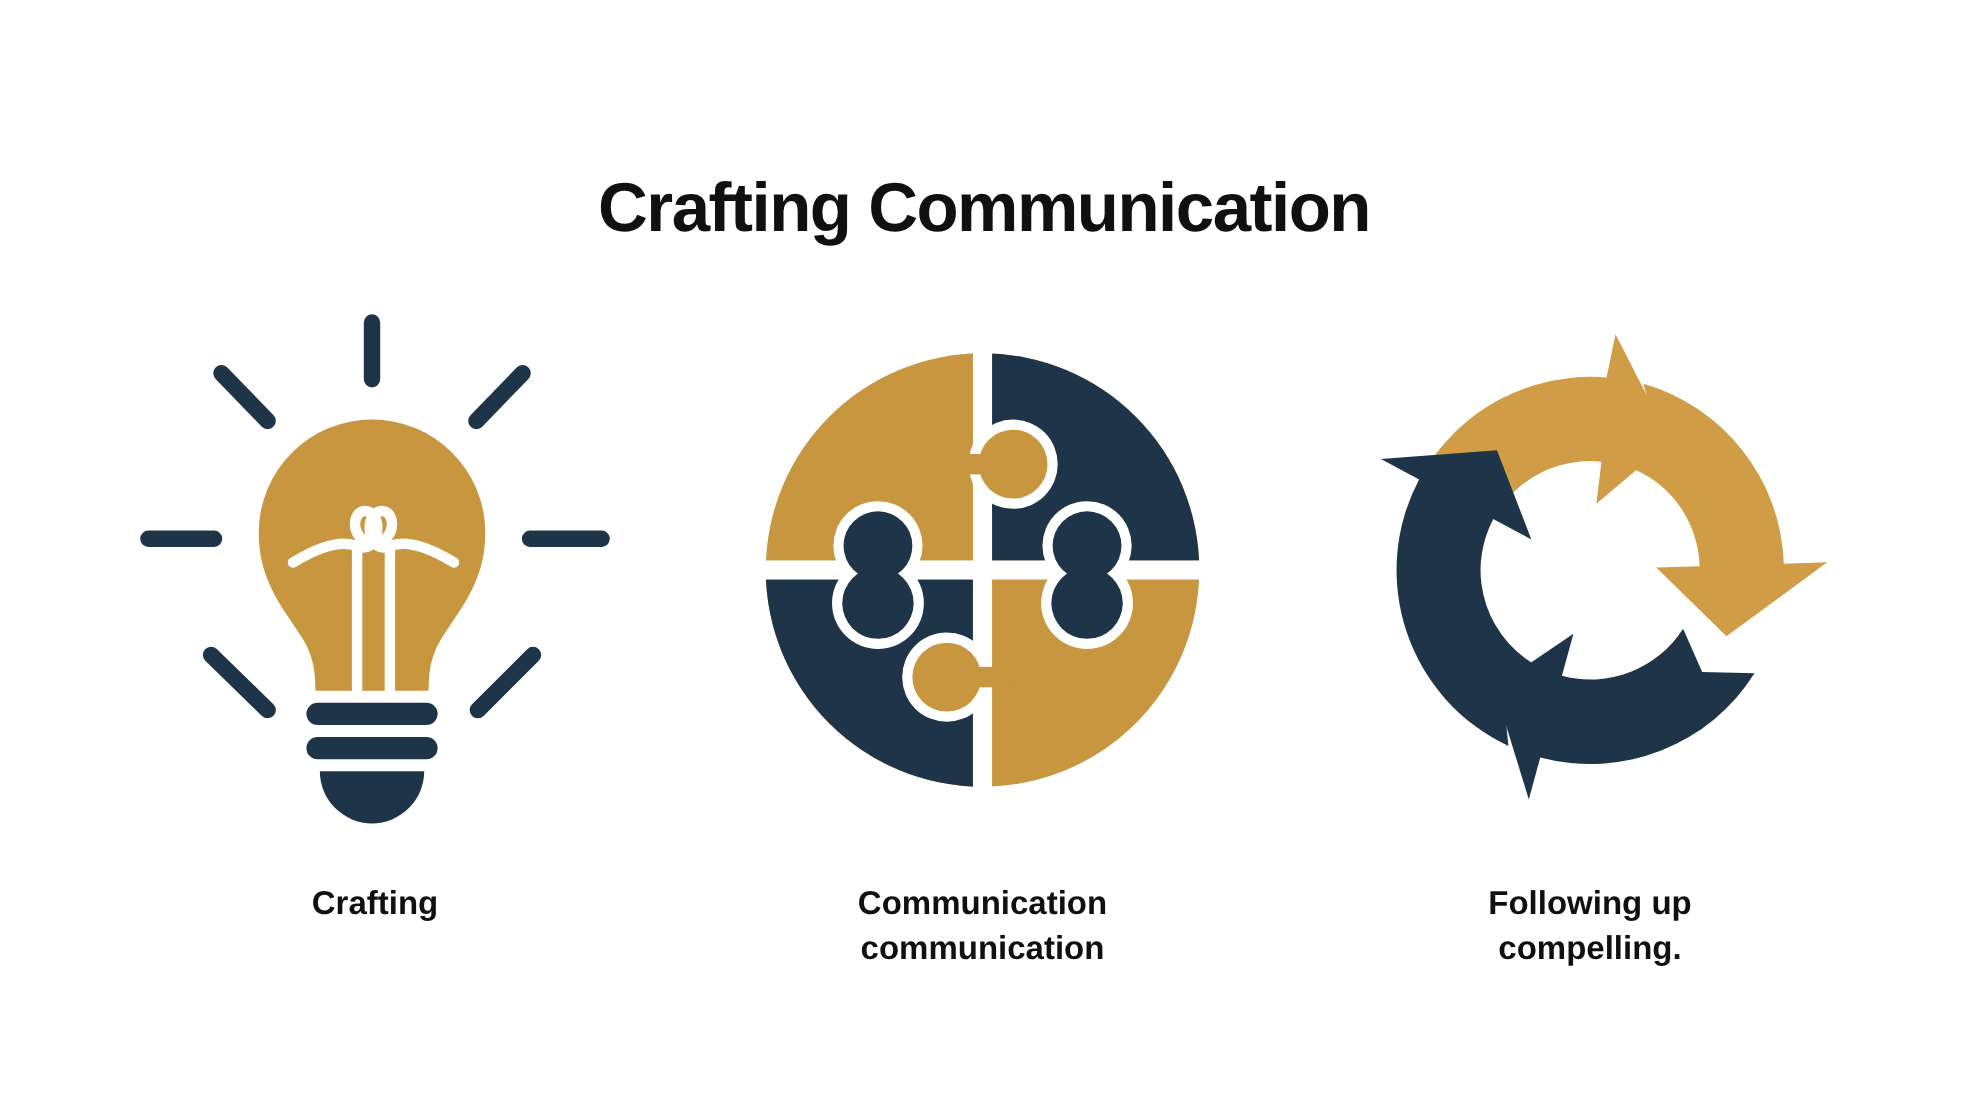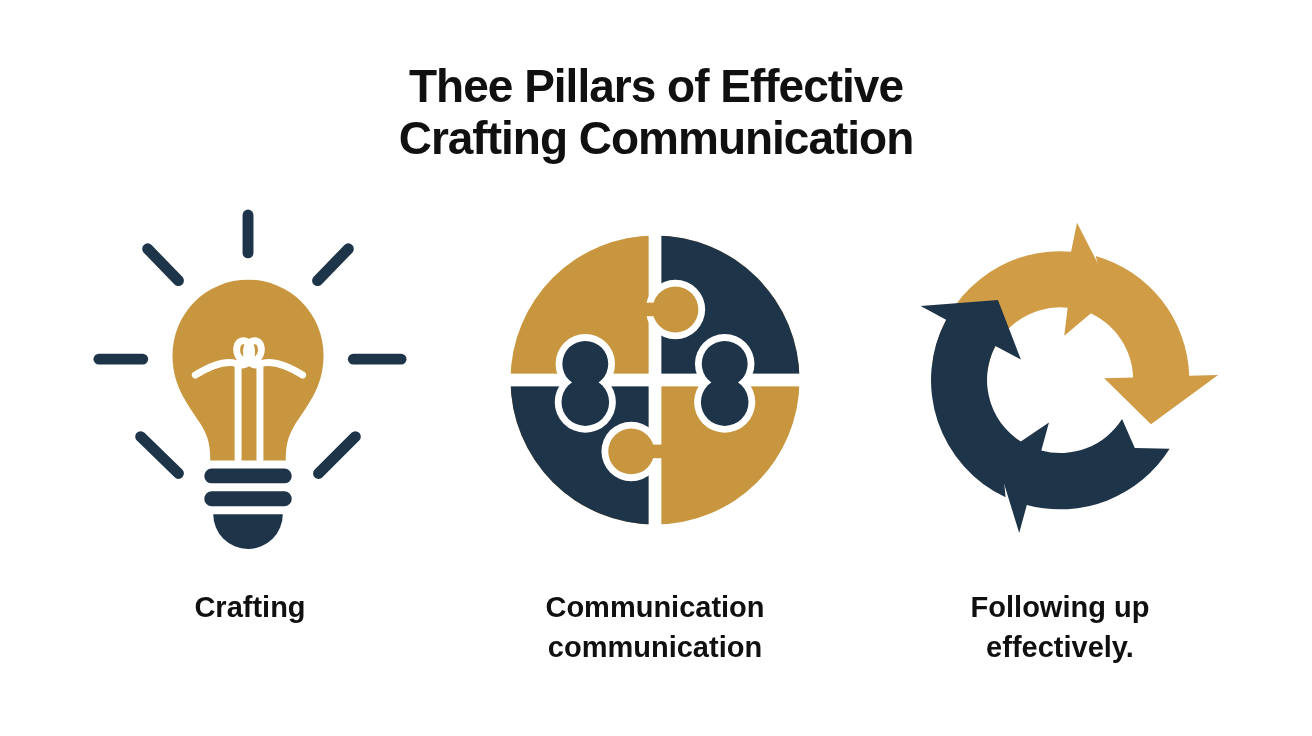--- a/index.html
+++ b/index.html
@@ -39,34 +39,34 @@
   .pillar-3{left:890px;}
   .icon-area{
     height:390px;
     display:flex;
     align-items:center;
     justify-content:center;
   }
   .caption{
     margin:12px 0 0 0;
     text-align:center;
-    font-size:29px;
+    font-size:22px;
     font-weight:700;
     line-height:1.38;
     color:var(--text);
     white-space:nowrap;
   }
   svg{display:block;}
 </style>
 </head>
 <body>
 
 <div>
 
-  <h1 class="title"><span>Thee Pillars of Effective</span><br><span>Crafting Communication</span></h1>
+  <h1 class="title"><br><span>Crafting Communication</span></h1>
 
   <section class="pillar pillar-1">
     <div class="icon-area">
       <svg width="318" height="343" viewBox="0 0 320 345">
         <g stroke="var(--navy)" stroke-width="11" stroke-linecap="round">
           <line x1="158" y1="6" x2="158" y2="44"></line>
           <line x1="57" y1="40" x2="88" y2="72"></line>
           <line x1="259" y1="40" x2="228" y2="72"></line>
           <line x1="8" y1="151" x2="52" y2="151"></line>
           <line x1="264" y1="151" x2="312" y2="151"></line>
@@ -130,16 +130,16 @@
 
   <section class="pillar pillar-3">
     <div class="icon-area">
       <svg width="400" height="400" viewBox="0 0 400 400">
         <path fill="var(--arrow-gold)" d="M 50,179 A 152,152 0 0 1 213,49 L 220,15 L 263,99 L 205,148 L 209,115 A 86,86 0 0 0 115,188 L 87,163 Z"></path>
         <path fill="var(--arrow-gold)" d="M 242,54 A 152,152 0 0 1 352,195 L 386,194 L 307,252 L 252,198 L 286,197 A 86,86 0 0 0 224,117 L 252,93 Z"></path>
         <path fill="var(--navy)" d="M 329,281 A 152,152 0 0 1 161,347 L 152,380 L 125,292 L 187,250 L 178,283 A 86,86 0 0 0 273,246 L 288,280 Z"></path>
         <path fill="var(--navy)" d="M 136,338 A 152,152 0 0 1 66,129 L 36,113 L 127,106 L 154,176 L 124,160 A 86,86 0 0 0 164,278 L 132,297 Z"></path>
       </svg>
     </div>
-    <p class="caption"><span>Following up</span><br><span>effectively.</span></p>
+    <p class="caption"><span>Following up</span><br><span>compelling.</span></p>
   </section>
 
 </div>
 
 </body></html>

